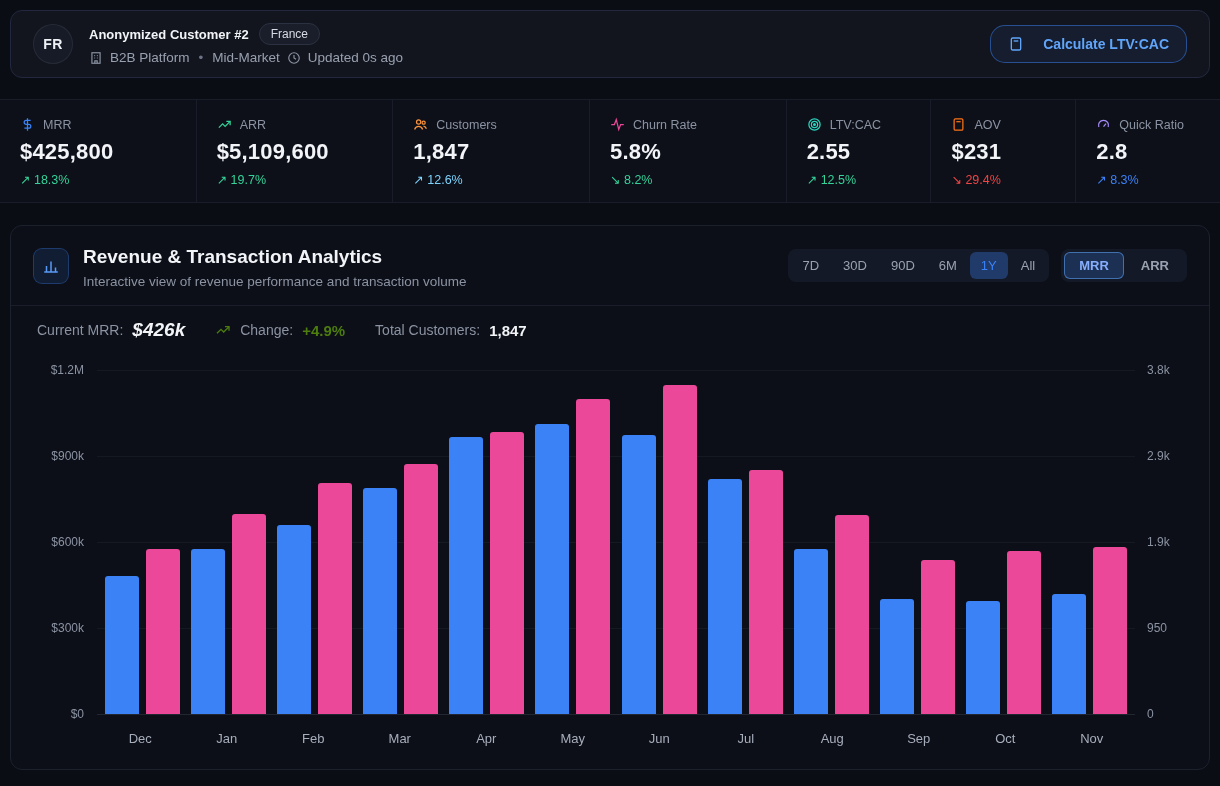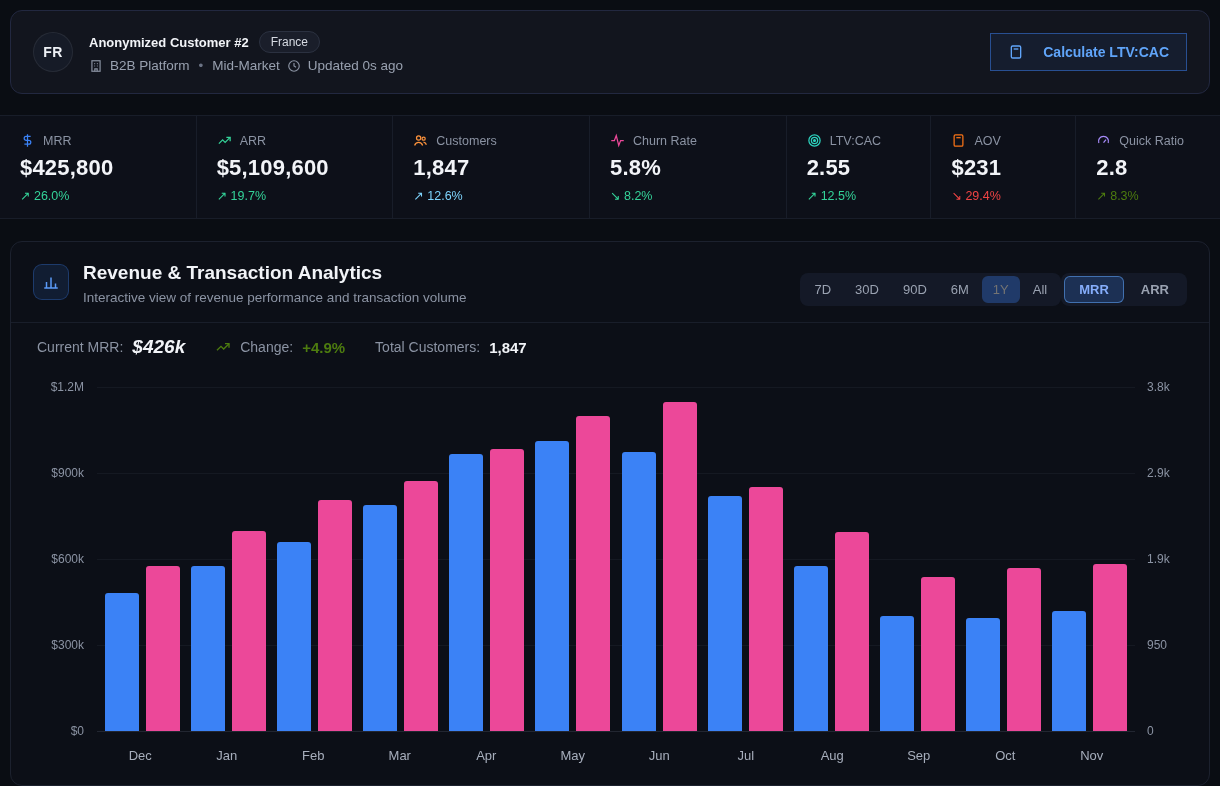--- a/index.html
+++ b/index.html
@@ -13,21 +13,21 @@
   button { font-family: "Liberation Sans", sans-serif; cursor: pointer; }
   svg { display: block; }
 
   
   .topbar {
     margin: 10px 10px 0;
     background: #12151e;
     border: 1px solid #222840;
     border-radius: 12px;
     padding: 14px 22px;
-    height: 84px;
+    height: 68px;
     display: flex;
     justify-content: space-between;
     align-items: center;
   }
   .topbar-left { display: flex; align-items: center; gap: 16px; }
   .avatar {
     width: 40px; height: 40px; border-radius: 50%;
     background: #161b27;
     border: 1px solid rgba(255,255,255,0.07);
     display: flex; align-items: center; justify-content: center;
@@ -44,21 +44,21 @@
     color: #98a0af; font-size: 13.5px;
   }
   .subtitle .dot { color: #6b7385; margin: 0 2px; }
   .s-icon { color: #8b93a3; }
   .s-icon svg { width: 14px; height: 14px; }
   .cta {
     display: flex; align-items: center; gap: 19px;
     padding: 10px 17px;
     background: rgba(59,130,246,0.08);
     border: 1px solid rgba(59,130,246,0.5);
-    border-radius: 0;
+    border-radius: 15px;
     color: #60a5fa; font-size: 14px; font-weight: 600;
   }
   .cta svg { width: 16px; height: 16px; }
 
   
   .kpi-strip {
     margin-top: 21px;
     display: flex;
     background: #0d1019;
     border-top: 1px solid #181d29;
@@ -96,27 +96,27 @@
     width: 36px; height: 36px; border-radius: 9px;
     background: rgba(59,130,246,0.12);
     border: 1px solid rgba(59,130,246,0.3);
     color: #5b9bf8;
     display: flex; align-items: center; justify-content: center;
     margin-top: 2px;
   }
   .panel-icon svg { width: 18px; height: 18px; }
   .panel-title { font-size: 19px; font-weight: bold; }
   .panel-sub { color: #8b93a3; font-size: 13.5px; margin-top: 6px; }
-  .panel-controls { display: flex; align-items: center; margin-top: 11px; padding-left: 44px; }
+  .panel-controls { display: flex; gap: 12px; align-items: center; margin-top: 3px; padding-left: 44px; }
   .seg { display: flex; background: #141927; border-radius: 8px; padding: 3px; gap: 2px; }
   .seg-btn {
     background: transparent; border: none; color: #9aa2b1;
     font-size: 13px; padding: 6px 11px; border-radius: 6px;
   }
-  .seg-btn.active { background: rgba(59,130,246,0.32); color: #737373; }
+  .seg-btn.active { background: rgba(59,130,246,0.32); color: #3b82f6; }
   .seg-btn.metric { padding: 6px 15px; font-weight: 600; }
   .seg-btn.metric.active {
     background: rgba(59,130,246,0.22); color: #86aefc;
     box-shadow: inset 0 0 0 1px rgba(96,165,250,0.55);
   }
 
   .stats-row {
     display: flex; gap: 30px; align-items: center;
     padding: 13px 26px;
     border-top: 1px solid #191e2a;
@@ -218,21 +218,21 @@
       <div class="kpi-top">
         <span class="kpi-icon" style="color:#3b82f6">
           <svg viewBox="0 0 24 24" fill="none" stroke="currentColor" stroke-width="2">
             <line x1="12" y1="2" x2="12" y2="22"></line>
             <path d="M17 5.5H9.8a3.1 3.1 0 0 0 0 6.2h4.4a3.1 3.1 0 0 1 0 6.2H7"></path>
           </svg>
         </span>
         <span class="kpi-label">MRR</span>
       </div>
       <div class="kpi-value">$425,800</div>
-      <div class="kpi-delta" style="color:#34d399">↗ 26.0%</div>
+      <div class="kpi-delta" style="color:#34d399">↗ 18.3%</div>
     </div>
     <div class="kpi-card wide">
       <div class="kpi-top">
         <span class="kpi-icon" style="color:#34d399">
           <svg viewBox="0 0 24 24" fill="none" stroke="currentColor" stroke-width="2">
             <polyline points="3 17 9 11 13 15 21 7"></polyline>
             <polyline points="15 7 21 7 21 13"></polyline>
           </svg>
         </span>
         <span class="kpi-label">ARR</span>
@@ -304,21 +304,21 @@
       <div class="kpi-top">
         <span class="kpi-icon" style="color:#a78bfa">
           <svg viewBox="0 0 24 24" fill="none" stroke="currentColor" stroke-width="2">
             <path d="M4.5 16a8 8 0 1 1 15 0"></path>
             <line x1="12" y1="15.5" x2="16" y2="10.5"></line>
           </svg>
         </span>
         <span class="kpi-label">Quick Ratio</span>
       </div>
       <div class="kpi-value">2.8</div>
-      <div class="kpi-delta" style="color:#4d7c0f">↗ 8.3%</div>
+      <div class="kpi-delta" style="color:#3b82f6">↗ 8.3%</div>
     </div>
   </section>
 
 <section class="panel">
   <div class="panel-head">
     <div class="panel-title-wrap">
       <div class="panel-icon">
         <svg viewBox="0 0 24 24" fill="none" stroke="currentColor" stroke-width="2">
             <line x1="6" y1="20" x2="6" y2="12"></line>
             <line x1="12" y1="20" x2="12" y2="6"></line>

